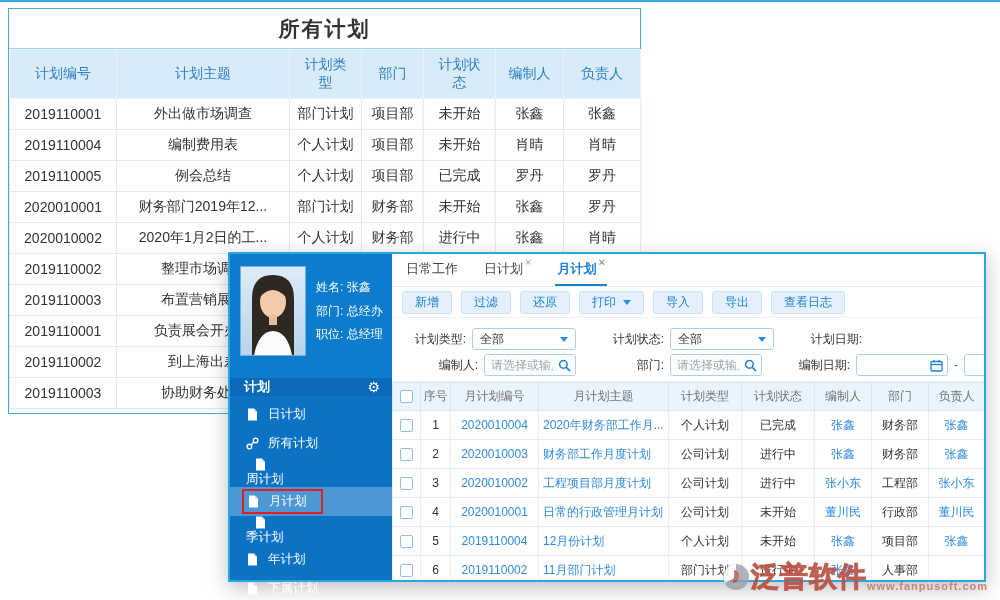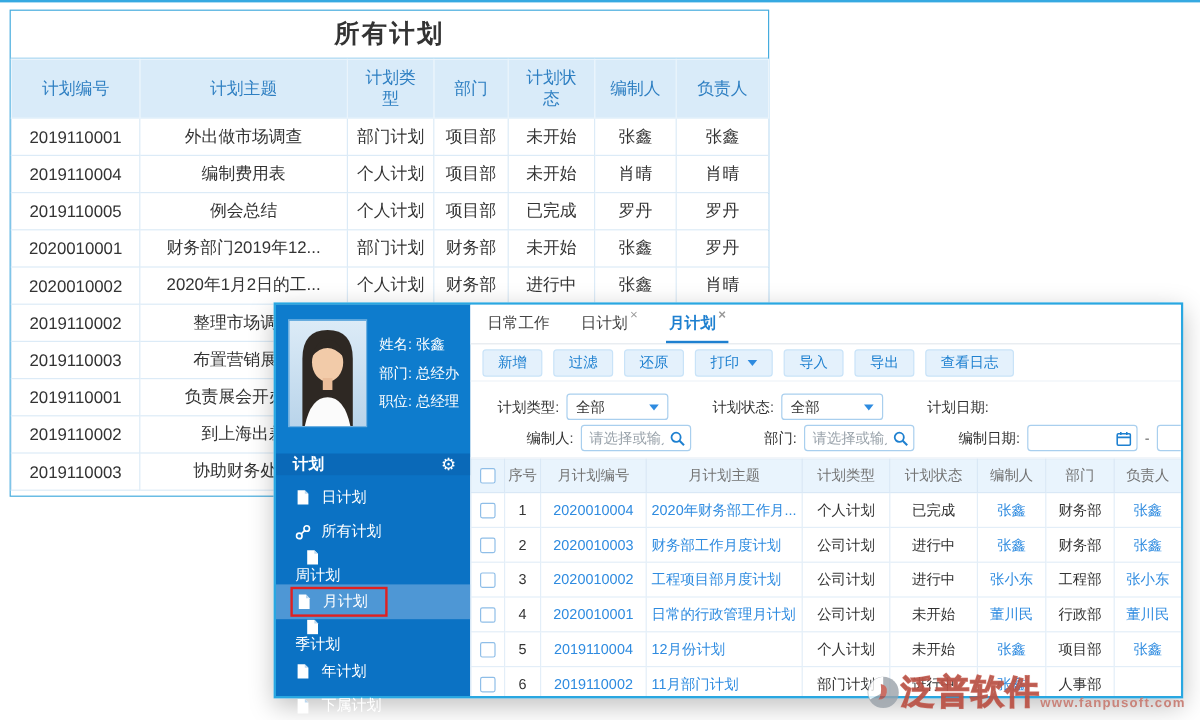--- a/index.html
+++ b/index.html
@@ -60,21 +60,21 @@
   
   .filters { height:64px; flex:none; padding:8px 0 0 10px; font-size:12px; color:#333;
     border-bottom:1px solid #eef3f8; overflow:hidden; }
   .frow { display:flex; align-items:center; height:26px; white-space:nowrap; }
   .fgroup { display:flex; align-items:center; margin-right:24px; flex:none; }
   .flabel { display:inline-block; text-align:right; margin-right:6px; color:#333; }
   .w74 { width:76px; } .w62 { width:64px; }
   .fin { height:22px; border:1px solid #a9cfee; border-radius:3px; background:#fff;
     font-size:12px; padding:0 6px; color:#333; outline:none; font-family:inherit; }
   .fin::placeholder { color:#9aa3ab; }
-  .sel { height:22px; width:85px; border:1px solid #a9cfee; border-radius:3px; background:#fff;
+  .sel { height:22px; width:104px; border:1px solid #a9cfee; border-radius:3px; background:#fff;
     display:inline-flex; align-items:center; justify-content:space-between; padding:0 7px; cursor:pointer; }
   .iwrap { position:relative; display:inline-flex; align-items:center; }
   .iwrap .fin { padding-right:22px; }
   .in-ic { position:absolute; right:5px; width:13px; height:13px; cursor:pointer; }
   .dash { margin:0 6px; color:#666; }
 
   
   .ptable-wrap { flex:1; overflow:hidden; }
   table.ptable th { height:28px; background:#e9f4fd; color:#737373; font-size:12px;
     font-weight:normal; border:1px solid #d9e8f6; padding:0 2px;margin-left:36px; }

